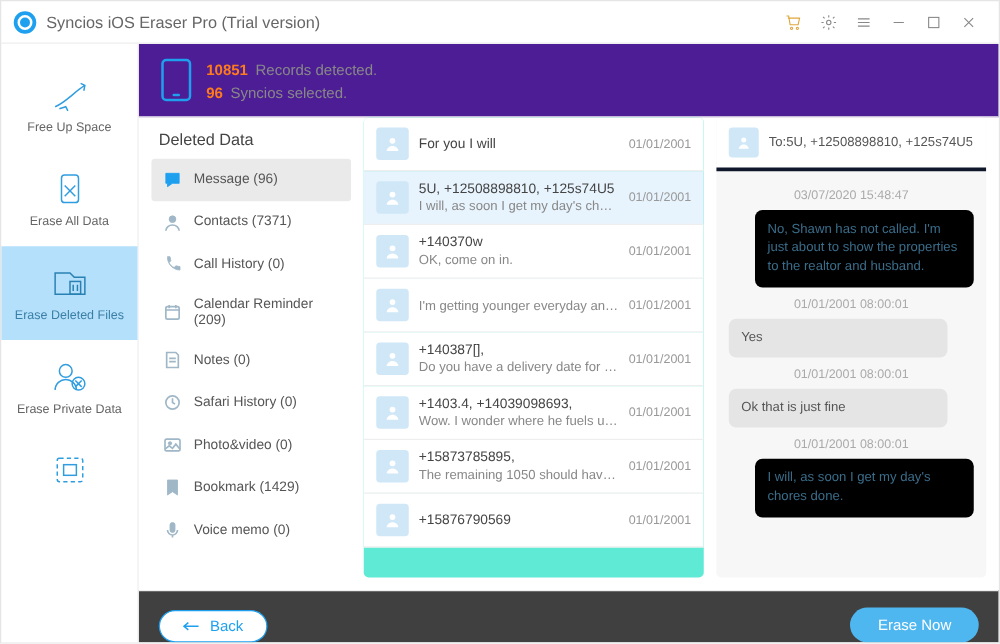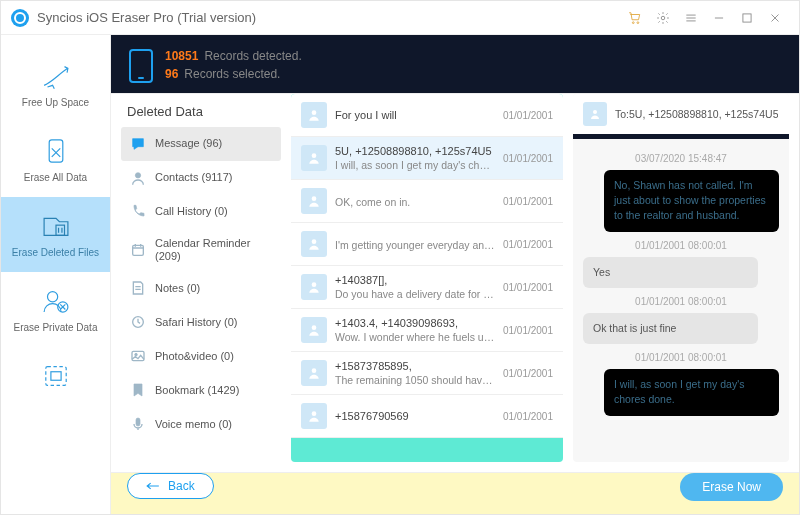--- a/index.html
+++ b/index.html
@@ -23,21 +23,21 @@
 .side-item { display: flex; flex-direction: column; align-items: center; justify-content: center; padding: 14px 4px; font-size: 10px; color: #666; text-align: center; cursor: pointer; }
 .side-item.active { background: #b5e0fb; color: #3a7fa6; }
 .side-item .side-icon { width: 34px; height: 30px; margin-bottom: 6px; display: flex; align-items: center; justify-content: center; }
 .side-item .side-icon svg { stroke: #2f9de0; fill: none; stroke-width: 1.4; }
 .side-item.active .side-icon svg { stroke: #2981b3; }
 
 
 .content { flex: 1; display: flex; flex-direction: column; background: #fafafa; overflow: hidden; }
 
 
-.stats { display: flex; align-items: flex-end; gap: 12px; padding: 12px 18px 10px 18px; background: #0f172a; border-bottom: 1px solid #eee; }
+.stats { display: flex; align-items: flex-start; gap: 12px; padding: 12px 18px 10px 18px; background: #4c1d95; border-bottom: 1px solid #eee; }
 .stats .phone-icon { width: 24px; height: 34px; border: 2px solid #1ea0ef; border-radius: 4px; position: relative; }
 .stats .phone-icon::after { content: ""; position: absolute; bottom: 2px; left: 50%; transform: translateX(-50%); width: 6px; height: 2px; background: #1ea0ef; border-radius: 2px; }
 .stats .lines { font-size: 12px; color: #888; line-height: 1.5; }
 .stats .num1 { color: #ff7a1a; font-weight: 600; margin-right: 6px; }
 .stats .num2 { color: #ff7a1a; font-weight: 600; margin-right: 6px; }
 
 
 .main { flex: 1; display: flex; gap: 10px; padding: 0 10px 10px 10px; overflow: hidden; background: #fff; }
 
 
@@ -56,32 +56,32 @@
 .msg-row.selected { background: #e8f4fd; }
 .msg-row .avatar { width: 26px; height: 26px; background: #cfe7f7; border-radius: 3px; display: flex; align-items: center; justify-content: center; flex-shrink: 0; }
 .msg-row .avatar svg { width: 14px; height: 14px; fill: #fff; }
 .msg-row .mtxt { flex: 1; overflow: hidden; }
 .msg-row .mtitle { font-size: 11px; color: #444; white-space: nowrap; overflow: hidden; text-overflow: ellipsis; }
 .msg-row .mbody { font-size: 10.5px; color: #888; white-space: nowrap; overflow: hidden; text-overflow: ellipsis; margin-top: 2px; }
 .msg-row .mdate { font-size: 10px; color: #999; flex-shrink: 0; }
 
 
 .col-conv { width: 216px; background: #f7f7f7; border-radius: 4px; display: flex; flex-direction: column; overflow: hidden; }
-.conv-head { display: flex; align-items: center; gap: 8px; padding: 8px 10px; background: #fff; border-bottom: 5px solid #0f172a; }
+.conv-head { display: flex; align-items: center; gap: 8px; padding: 8px 10px; background: #fff; border-bottom: 3px solid #0f172a; }
 .conv-head .avatar { width: 24px; height: 24px; background: #cfe7f7; border-radius: 3px; display: flex; align-items: center; justify-content: center; }
 .conv-head .avatar svg { width: 12px; height: 12px; fill: #fff; }
 .conv-head .ctitle { font-size: 10.5px; color: #555; white-space: nowrap; overflow: hidden; text-overflow: ellipsis; }
 .conv-body { flex: 1; overflow-y: auto; padding: 6px 10px; }
 .ts { text-align: center; font-size: 10px; color: #aaa; margin: 8px 0 6px; }
 .bubble { max-width: 175px; padding: 8px 10px; border-radius: 6px; font-size: 10.5px; line-height: 1.45; margin-bottom: 4px; word-wrap: break-word; }
 .bubble.left { background: #e5e5e5; color: #555; margin-right: auto; }
 .bubble.right { background: #000000; color: #3a6d8a; margin-left: auto; }
 
 
-.footer { height: 42px; display: flex; align-items: flex-start; padding: 0 16px; background: #fef9c3; border-top: 1px solid #eee; }
+.footer { height: 42px; display: flex; align-items: flex-end; padding: 0 16px; background: #404040; border-top: 1px solid #eee; }
 .btn-back { display: flex; align-items: center; gap: 8px; border: 1.5px solid #1ea0ef; color: #1ea0ef; border-radius: 16px; padding: 5px 18px; font-size: 12px; cursor: pointer; background: #fff; }
 .btn-back svg { width: 14px; height: 10px; stroke: #1ea0ef; fill: none; stroke-width: 2; }
 .footer .spacer { flex: 1; }
 .btn-erase { background: #4fb7f0; color: #fff; border: none; border-radius: 16px; padding: 7px 22px; font-size: 12px; cursor: pointer; }
 
 </style>
 </head>
 <body>
 
 <div class="app">
@@ -175,21 +175,21 @@
             </svg>
           </div>
         </div>
       </div>
 
     <div class="content">
       <div class="stats">
         <div class="phone-icon"></div>
         <div class="lines">
           <div><span class="num1">10851</span><span>Records detected.</span></div>
-          <div><span class="num2">96</span><span>Records selected.</span></div>
+          <div><span class="num2">96</span><span>Syncios selected.</span></div>
         </div>
       </div>
 
       <div class="main">
 
         <div class="col-cats">
           <h3>Deleted Data</h3>
           <div id="catlist">
               <div class="cat-item active">
                 <div class="cicon">
@@ -199,21 +199,21 @@
                 </div>
                 <div class="cat-label">Message (96)</div>
               </div>
               <div class="cat-item">
                 <div class="cicon">
                   <svg viewBox="0 0 24 24">
                     <circle cx="12" cy="8" r="4"></circle>
                     <path d="M4 22c0-4 4-7 8-7s8 3 8 7" fill="none" stroke-width="2"></path>
                   </svg>
                 </div>
-                <div class="cat-label">Contacts (9117)</div>
+                <div class="cat-label">Contacts (7371)</div>
               </div>
               <div class="cat-item">
                 <div class="cicon">
                   <svg viewBox="0 0 24 24">
                     <path d="M6 3c0 8 7 15 15 15v-4l-5-1-2 2c-3-1-5-3-6-6l2-2-1-5H6z"></path>
                   </svg>
                 </div>
                 <div class="cat-label">Call History (0)</div>
               </div>
               <div class="cat-item">
@@ -300,20 +300,21 @@
               <div class="mdate">01/01/2001</div>
             </div>
             <div class="msg-row">
               <div class="avatar">
                 <svg viewBox="0 0 24 24">
                   <circle cx="12" cy="8" r="4"></circle>
                   <path d="M4 22c0-4 4-7 8-7s8 3 8 7"></path>
                 </svg>
               </div>
               <div class="mtxt">
+                <div class="mtitle">+140370w</div>
                 <div class="mbody">OK, come on in.</div>
               </div>
               <div class="mdate">01/01/2001</div>
             </div>
             <div class="msg-row">
               <div class="avatar">
                 <svg viewBox="0 0 24 24">
                   <circle cx="12" cy="8" r="4"></circle>
                   <path d="M4 22c0-4 4-7 8-7s8 3 8 7"></path>
                 </svg>

